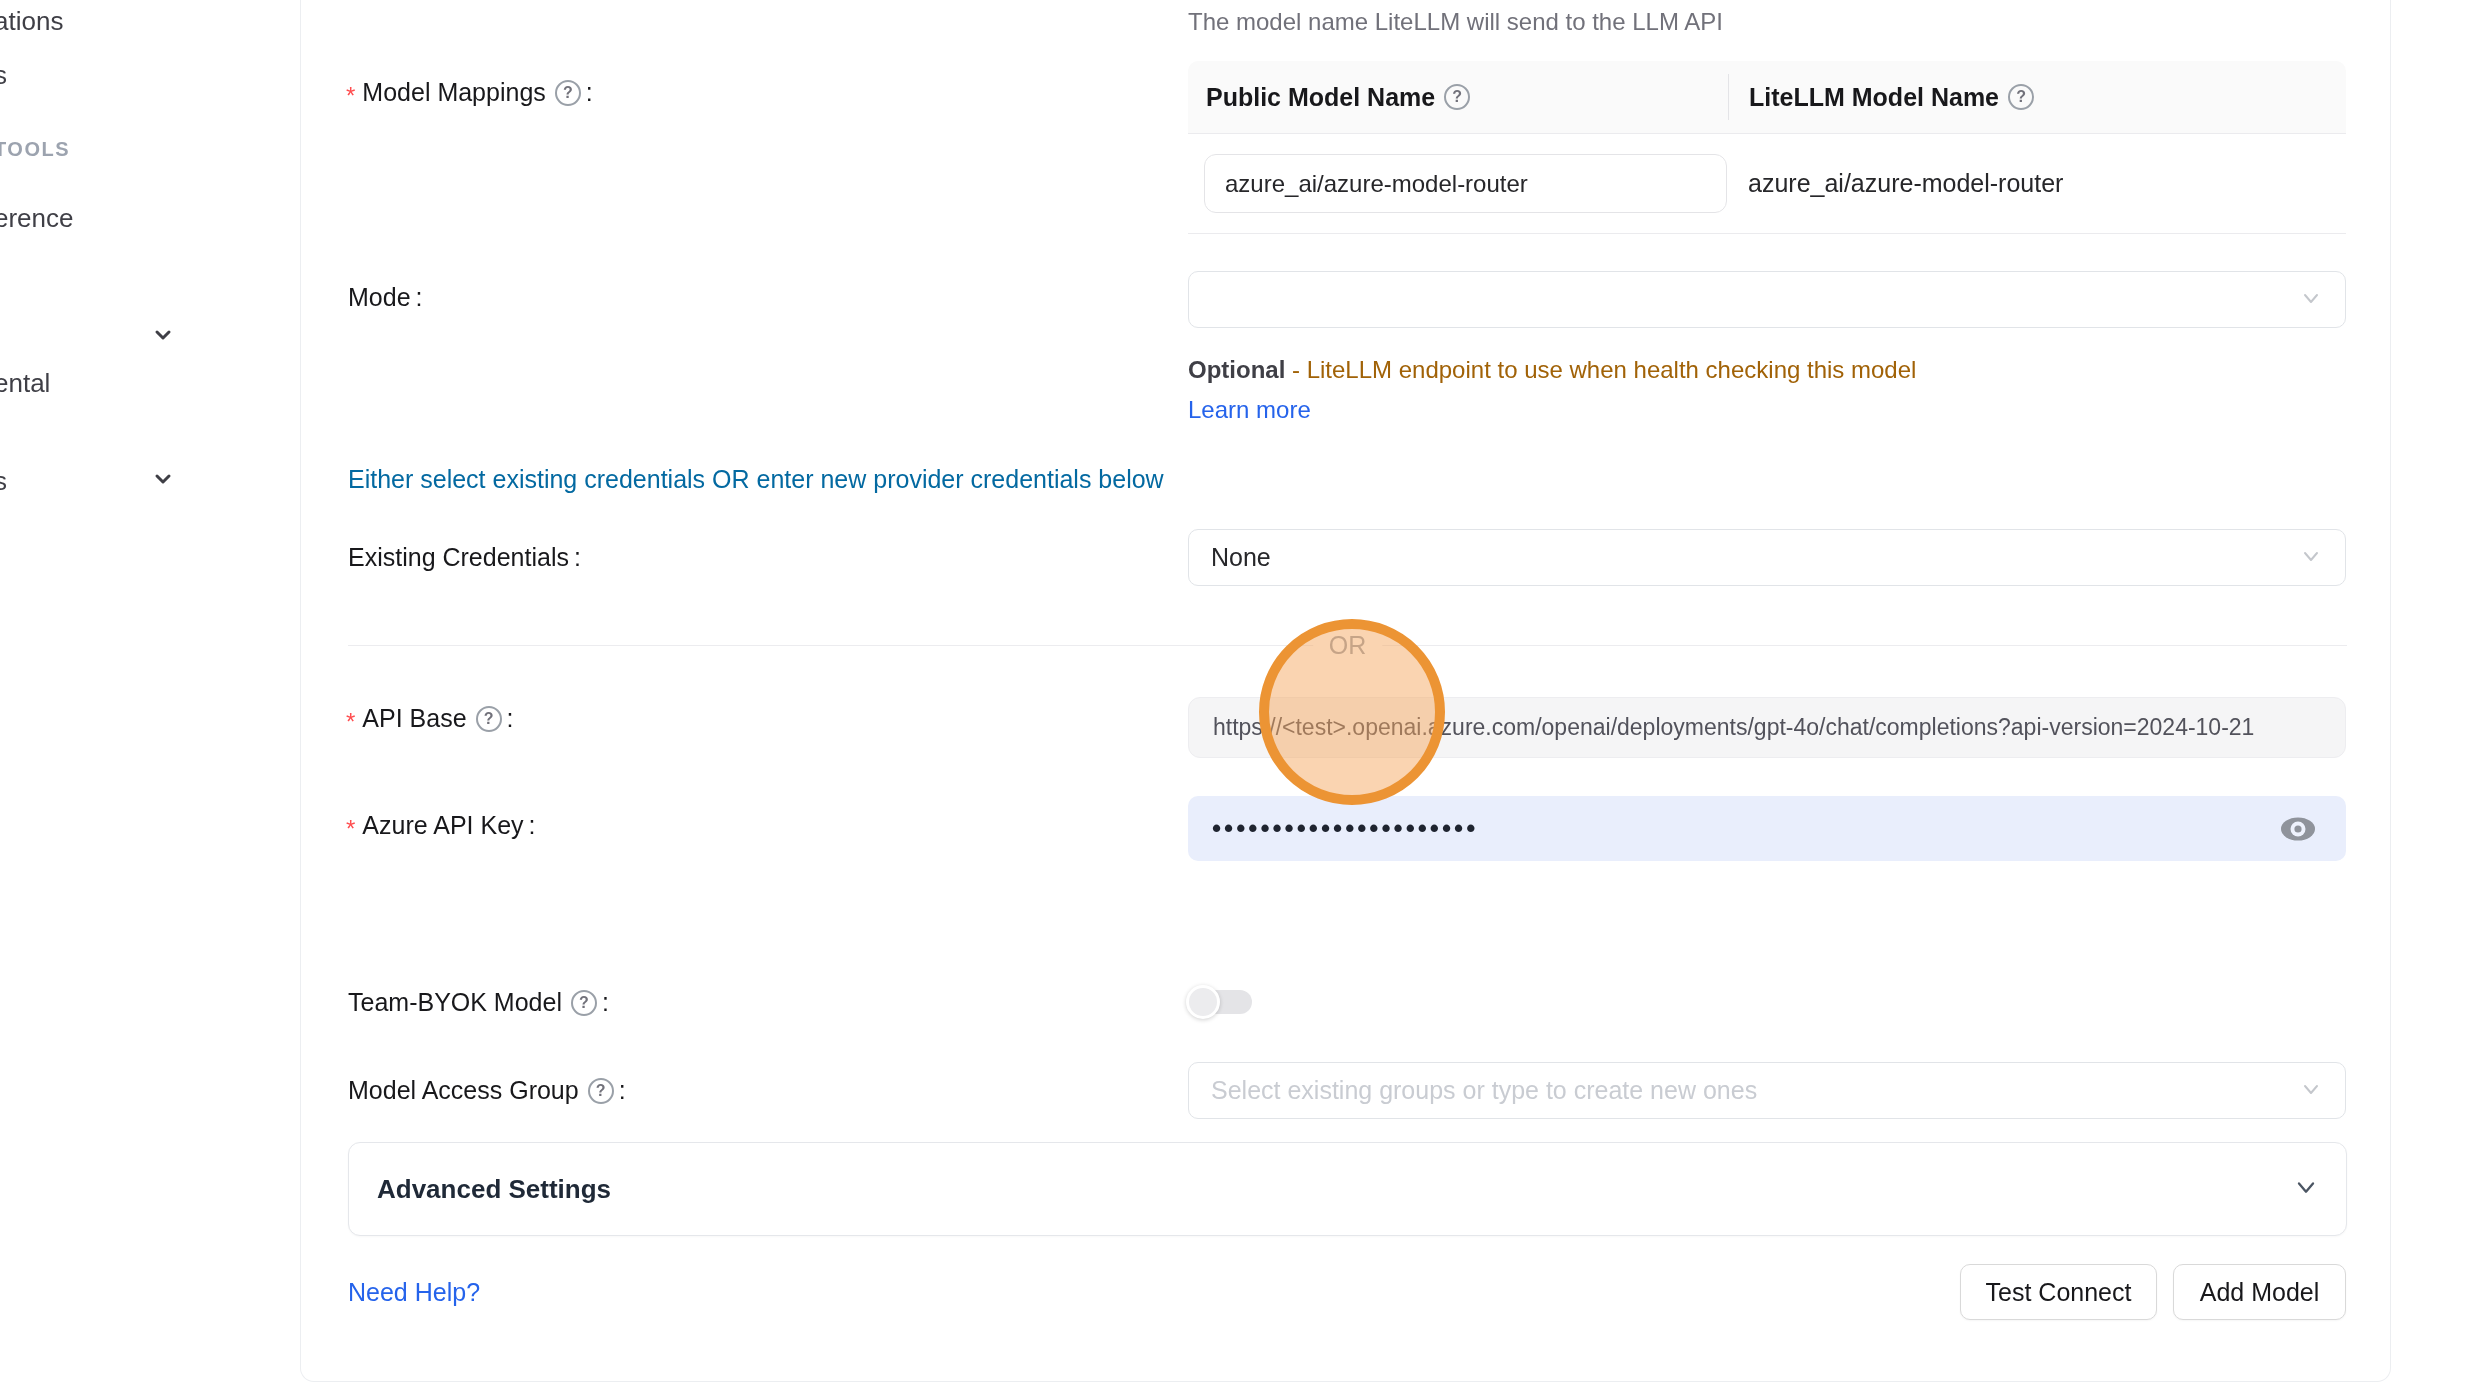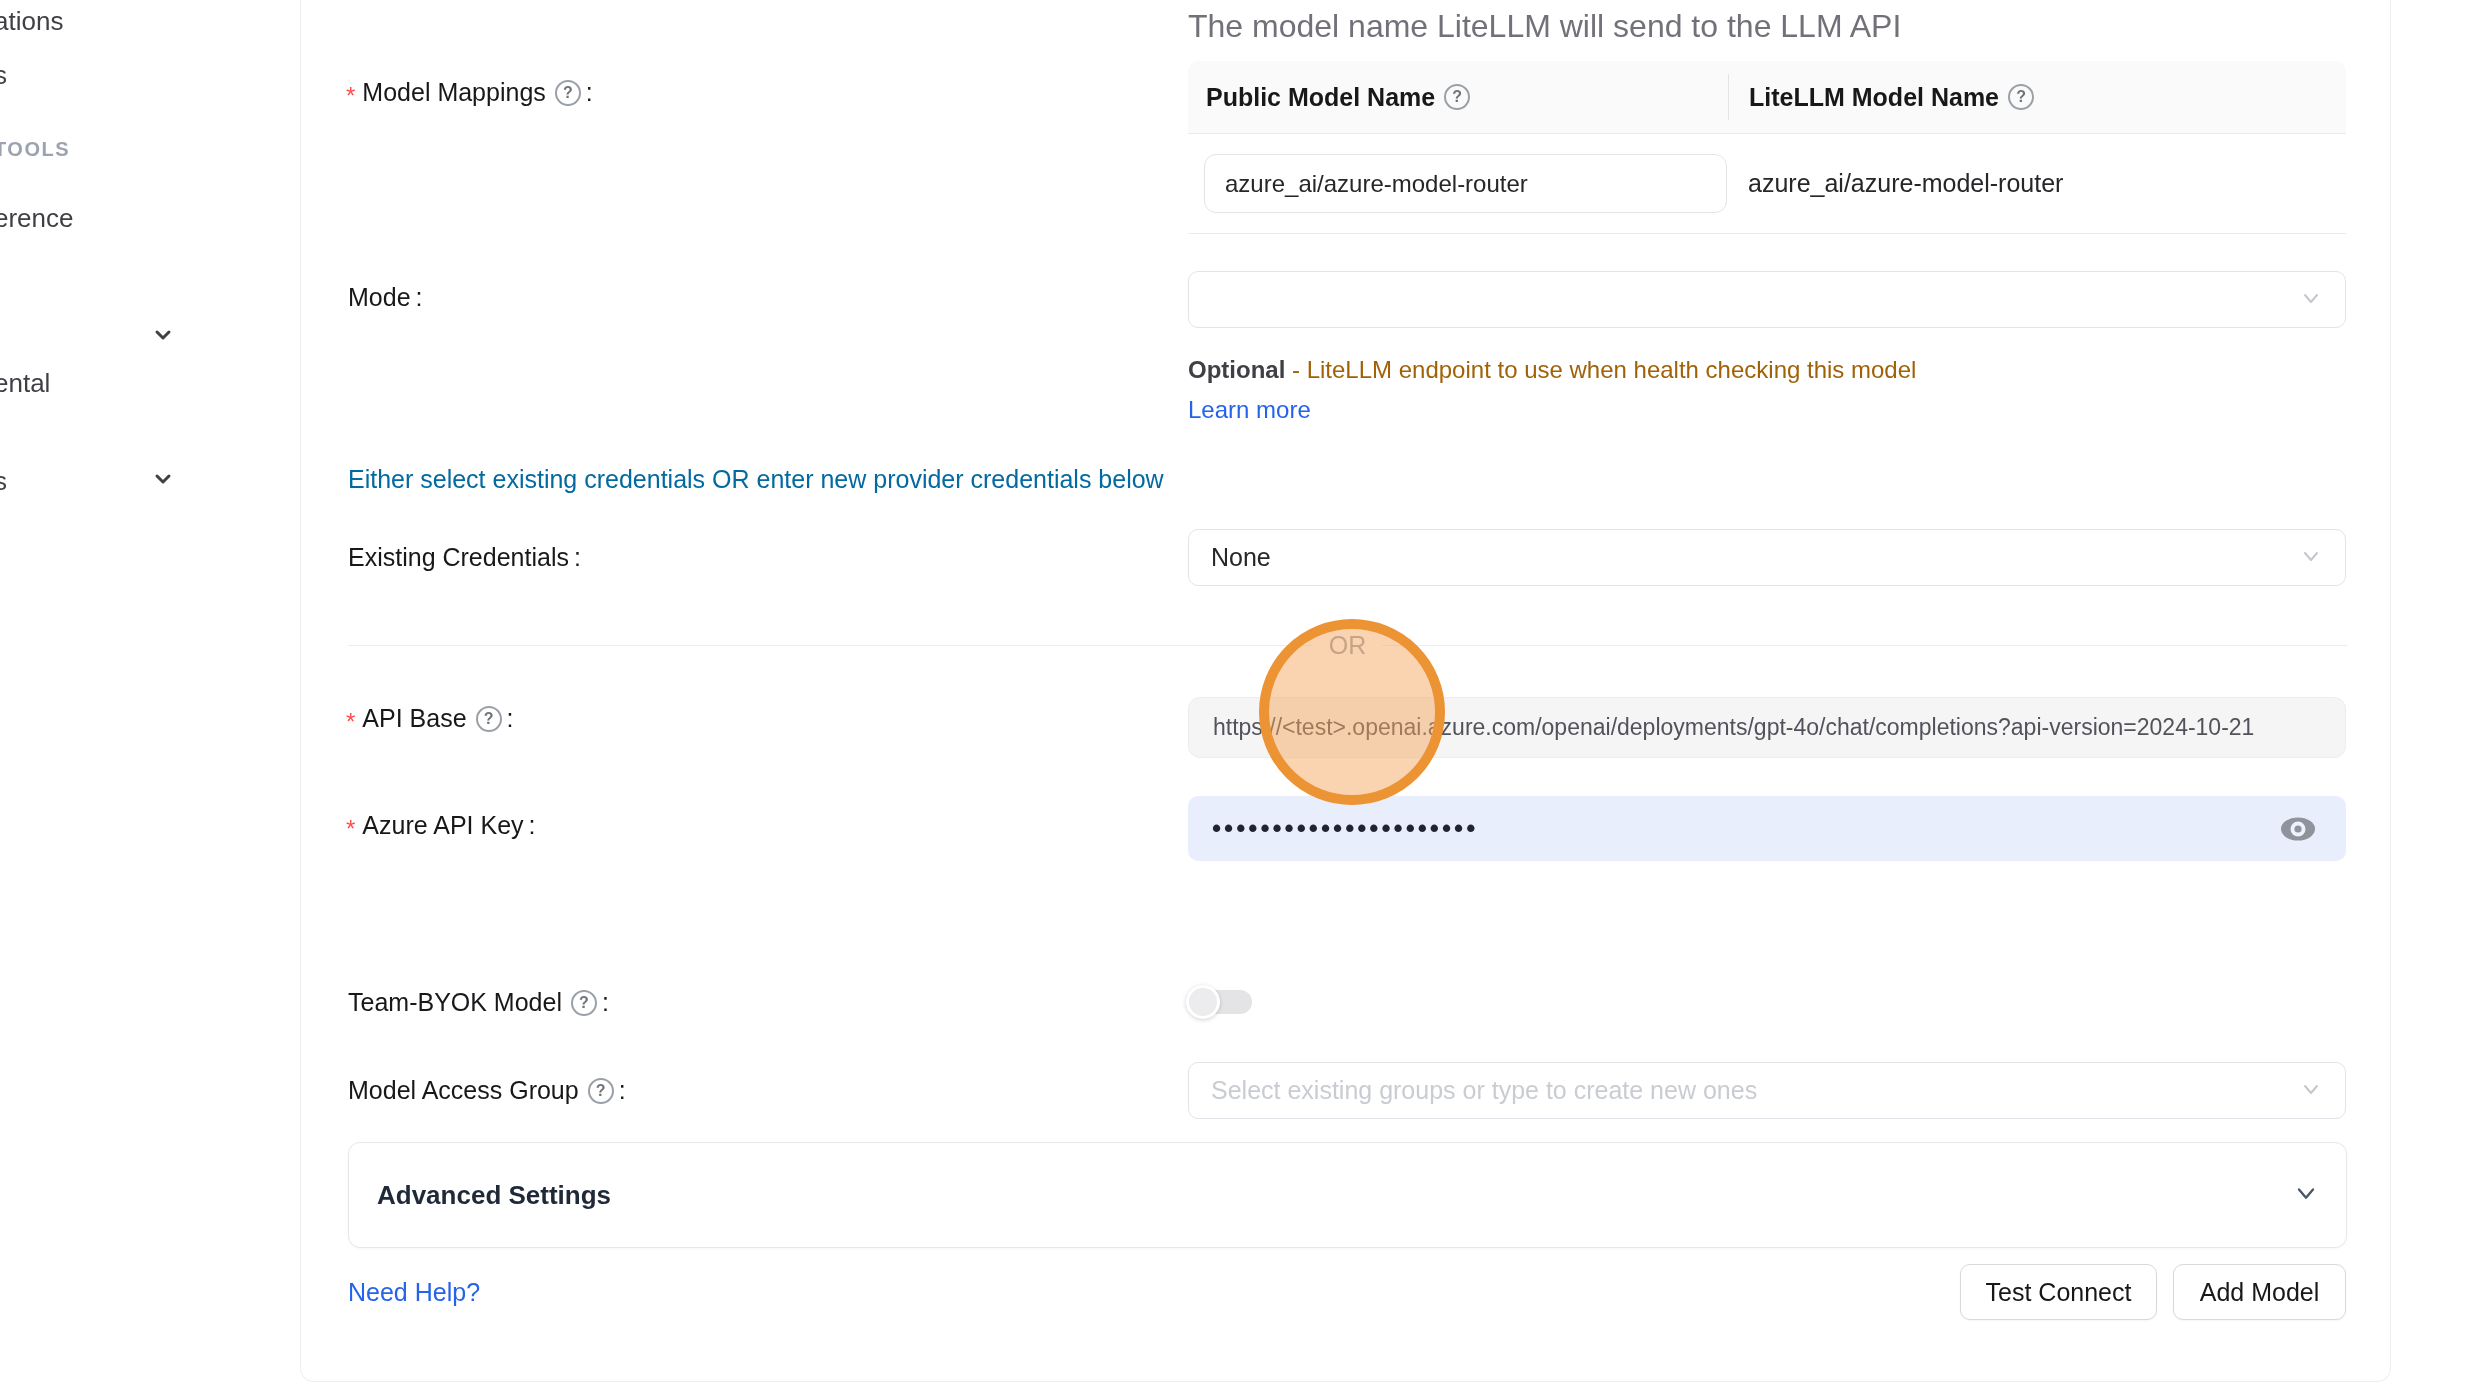--- a/index.html
+++ b/index.html
@@ -63,39 +63,39 @@
   .amis .ln { flex:1; height:1px; background:#ececef; }
   .amis .tx { font-size:26px; color:#52525b; padding:0 26px; white-space:nowrap; }
 
   
   .toggle { position:absolute; left:1188px; top:988px; width:64px; height:28px; cursor:pointer; }
   .toggle .track { position:absolute; left:0; top:2px; width:64px; height:24px; border-radius:12px; background:#e4e4e7; }
   .toggle .knob { position:absolute; left:-2px; top:-3px; width:34px; height:34px; border-radius:50%;
                   background:#ececee; border:3px solid #fff; box-shadow:0 1px 4px rgba(0,0,0,0.18); }
 
   
-  .adv { position:absolute; left:348px; top:1142px; width:1999px; height:106px; border:1px solid #e5e7eb;
+  .adv { position:absolute; left:348px; top:1142px; width:1999px; height:94px; border:1px solid #e5e7eb;
          border-radius:12px; background:#fff; display:flex; align-items:center; cursor:pointer;
          box-shadow:0 1px 2px rgba(0,0,0,0.03); }
   .adv .tx { font-size:26px; font-weight:700; color:#1f2937; padding-left:28px; }
   .adv .chev { position:absolute; right:26px; top:50%; transform:translateY(-50%); }
 
   
   .link { color:var(--accent-link,#2563eb); cursor:pointer; }
   .need-help { position:absolute; left:348px; top:1278px; font-size:25px; }
   .btn { position:absolute; top:1264px; height:56px; background:#fff; border:1px solid #d9d9d9; border-radius:10px;
          font-size:25px; color:#18181b; font-family:inherit; cursor:pointer; box-shadow:0 1px 2px rgba(0,0,0,0.04); }
   .btn.test { left:1960px; width:197px; }
   .btn.add { left:2173px; width:173px; }
 
   
   .click-ring { position:absolute; left:1259px; top:619px; width:186px; height:186px; border-radius:50%;
                 background:rgba(245,166,93,0.48); border:10px solid var(--highlight,#ec9434); pointer-events:none; }
 
-  .helper-top { position:absolute; left:1188px; top:8px; font-size:32px; color:#71717a; }
+  .helper-top { position:absolute; left:1188px; top:8px; font-size:24px; color:#71717a; }
   .note { position:absolute; left:348px; top:465px; font-size:25px; color:#0369a1; }
   .opt-help { position:absolute; left:1188px; top:350px; width:790px; font-size:24px; color:#71717a; line-height:40px; }
   .opt-help b { color:#3f3f46;text-align:right; }
 </style>
 </head>
 <body>
 
 <div id="page">
 
   <nav class="sidebar">

